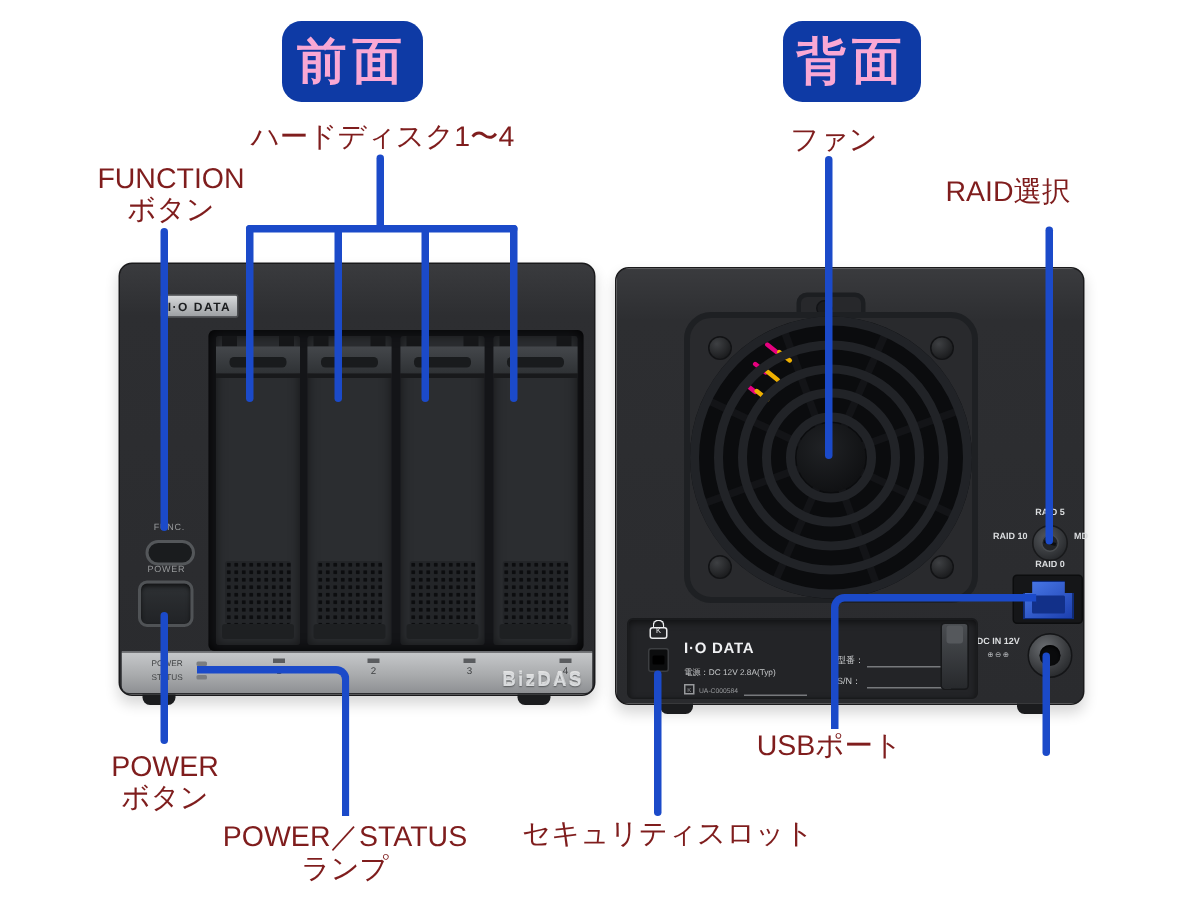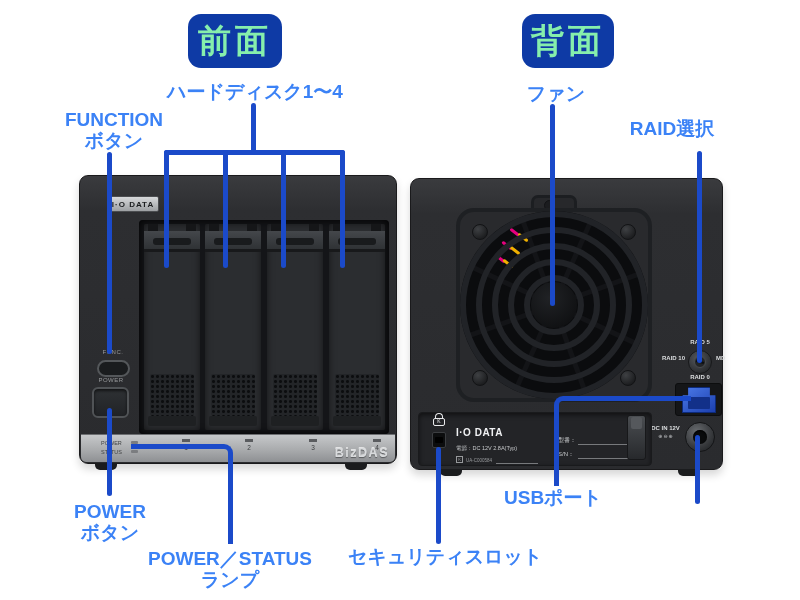--- a/index.html
+++ b/index.html
@@ -1,25 +1,25 @@
 <!DOCTYPE html>
 <html style="--badge-blue: #0e3aa5; --line-blue: #1b4ac9;"><head>
 <meta charset="utf-8">
 <style>
   html,body{margin:0;padding:0;background:#fff;}
   #stage{position:relative;width:800px;height:600px;background:#ffffff;overflow:hidden;
          font-family:"Liberation Sans", sans-serif;}
   #stage *{position:absolute;box-sizing:border-box;}
 
   
-  .badge{background:var(--badge-blue,#0e3aa5);color:#86efac;font-weight:bold;font-size:33px;
+  .badge{background:var(--badge-blue,#0e3aa5);color:#f9a8d4;font-weight:bold;font-size:33px;
          display:flex;align-items:center;justify-content:center;border-radius:13px;letter-spacing:4px;}
 
   
-  .lbl{color:#3b82f6;font-size:19px;line-height:21px;text-align:center;white-space:nowrap;font-weight:bold;}
+  .lbl{color:#7f1d1d;font-size:19px;line-height:21px;text-align:center;white-space:nowrap;}
 
   
   .ln{background:var(--line-blue,#1b4ac9);border-radius:3px;z-index:30;}
   .lnL{background:none;z-index:30;border:0 solid var(--line-blue,#1b4ac9);}
 
   
   .chassis{background:linear-gradient(180deg,#3a3b3e 0,#2d2e31 12%,#2a2b2e 100%);
            border:1px solid #1a1a1c;border-radius:9px;box-shadow:0 5px 9px rgba(0,0,0,.16);}
   .foot{background:#1b1c1e;border-radius:0 0 5px 5px;}
 

